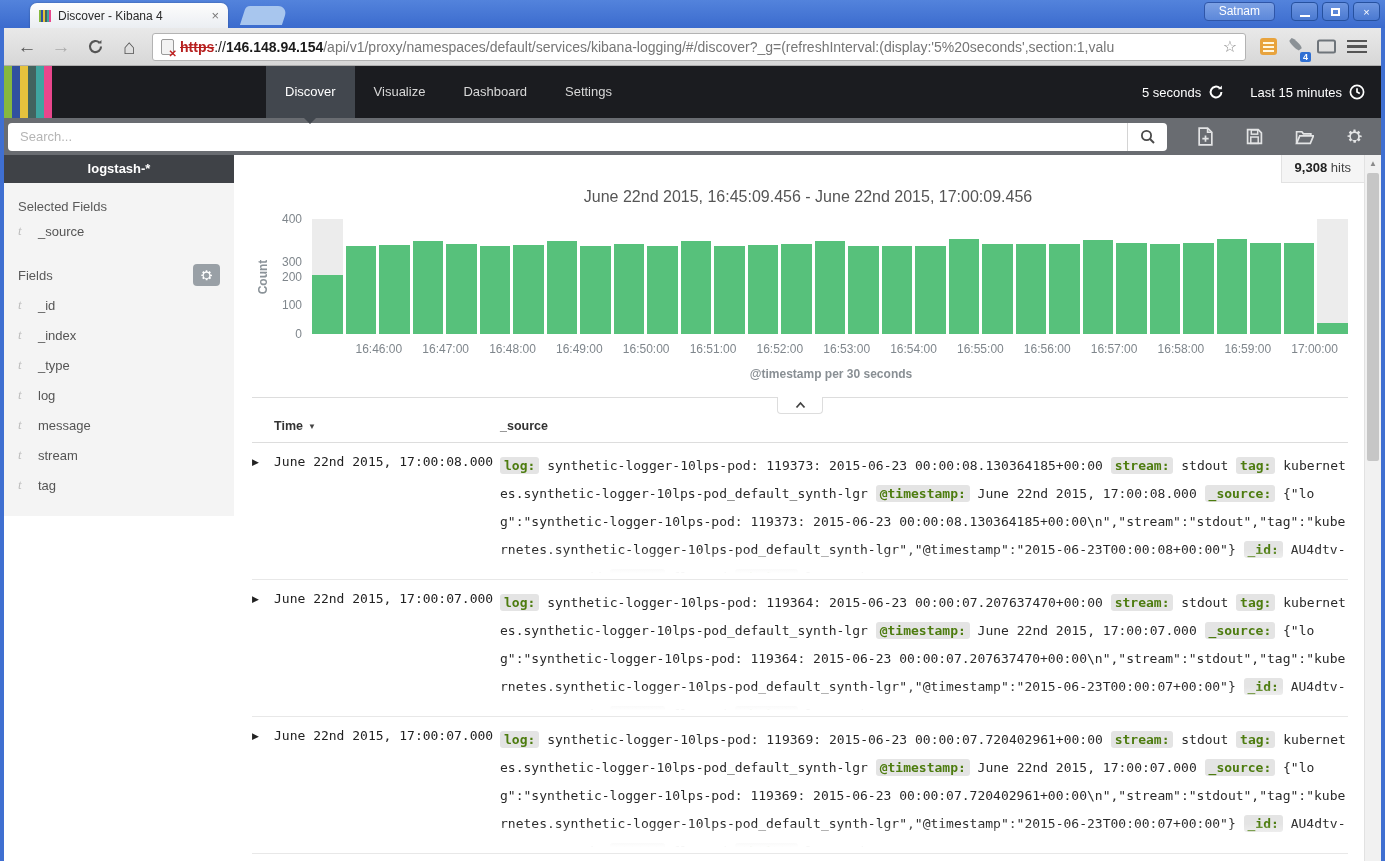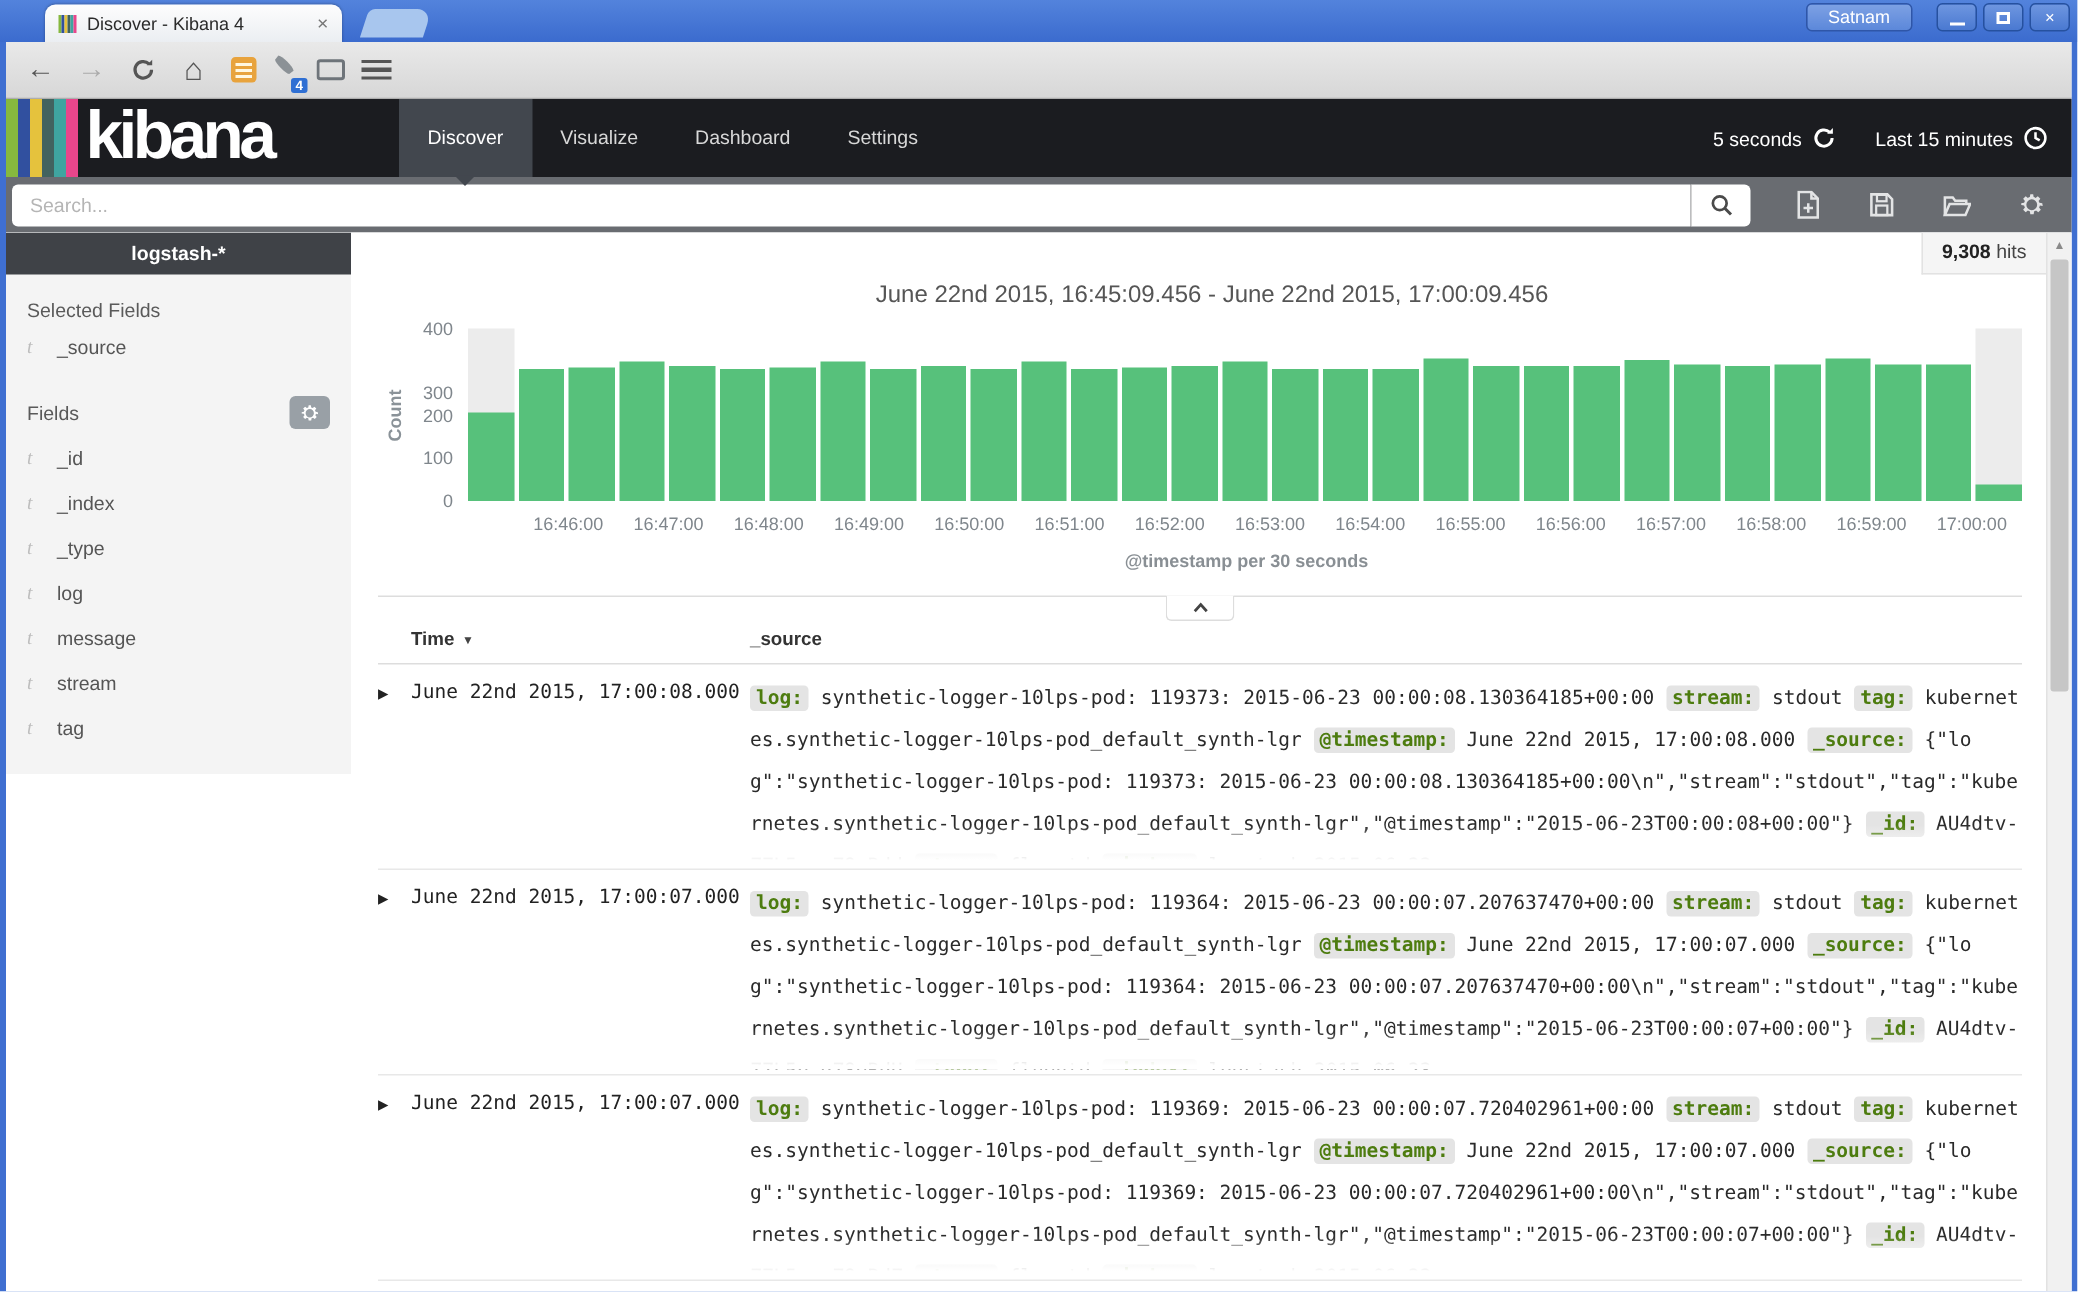--- a/index.html
+++ b/index.html
@@ -152,20 +152,25 @@
     <div class="toolbar">
       <div class="tbtn">←</div>
       <div class="tbtn disabled">→</div>
       <div class="tbtn">
         <svg width="17" height="17" viewBox="0 0 16 16">
             <path d="M13.2 8a5.2 5.2 0 1 1-1.6-3.7" fill="none" stroke="#555" stroke-width="2"></path>
             <path d="M13.6 1.8v3.4h-3.4z" fill="#555"></path>
           </svg>
       </div>
       <div class="tbtn home">⌂</div>
+      <div class="urlbar">
+        <div class="cert-icon"></div>
+        <div class="url-text"><span class="url-https">https</span><span class="url-host"><span>://</span><b>146.148.94.154</b></span><span class="url-path">/api/v1/proxy/namespaces/default/services/kibana-logging/#/discover?_g=(refreshInterval:(display:'5%20seconds',section:1,valu</span></div>
+        <span class="star-icon">☆</span>
+      </div>
       <div class="ext-area">
         <div class="ext-orange">
             <div></div>
             <div></div>
             <div></div>
           </div>
         <div class="ext-phone">
           <svg width="18" height="18" viewBox="0 0 16 16">
               <path d="M3.2 1.8c2.6.4 8.6 6.4 9 9l-2.6 2c-2.4-.5-8-6.1-8.4-8.5z" fill="#8b9196"></path>
             </svg>
@@ -188,21 +193,20 @@
     <div class="kb-nav">
       <div class="logo">
         <div class="logo-stripes" id="logo-stripes">
             <div style="background: rgb(134, 184, 62);"></div>
             <div style="background: rgb(49, 80, 159);"></div>
             <div style="background: rgb(229, 194, 61);"></div>
             <div style="background: rgb(66, 99, 95);"></div>
             <div style="background: rgb(63, 165, 160);"></div>
             <div style="background: rgb(233, 70, 140);"></div>
           </div>
-        <div class="brand">kibana</div>
       </div>
       <div class="nav-tabs" id="nav-tabs">
           <div class="nav-tab active">Discover<div class="nav-caret"></div></div>
           <div class="nav-tab">Visualize</div>
           <div class="nav-tab">Dashboard</div>
           <div class="nav-tab">Settings</div>
         </div>
       <div class="nav-right">
         <div class="nav-item">
           <span>5 seconds</span>

